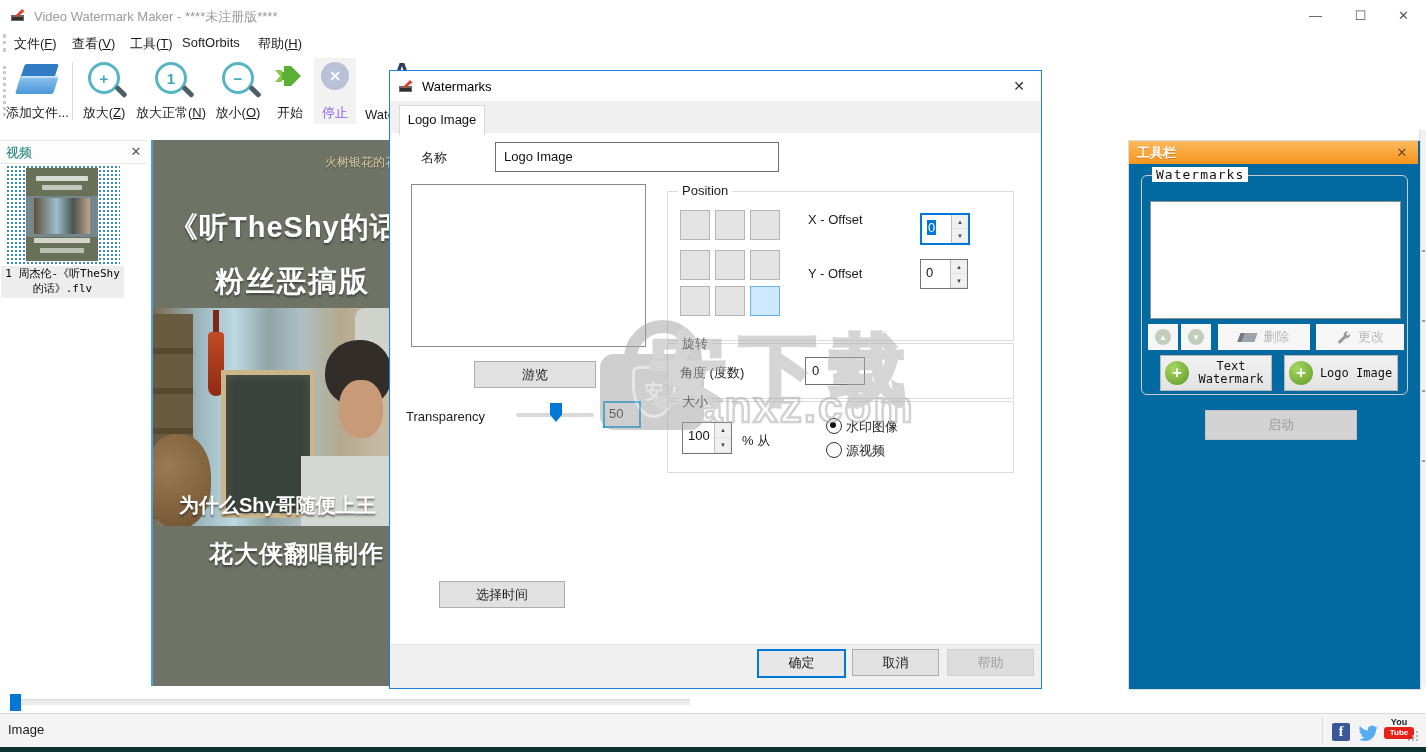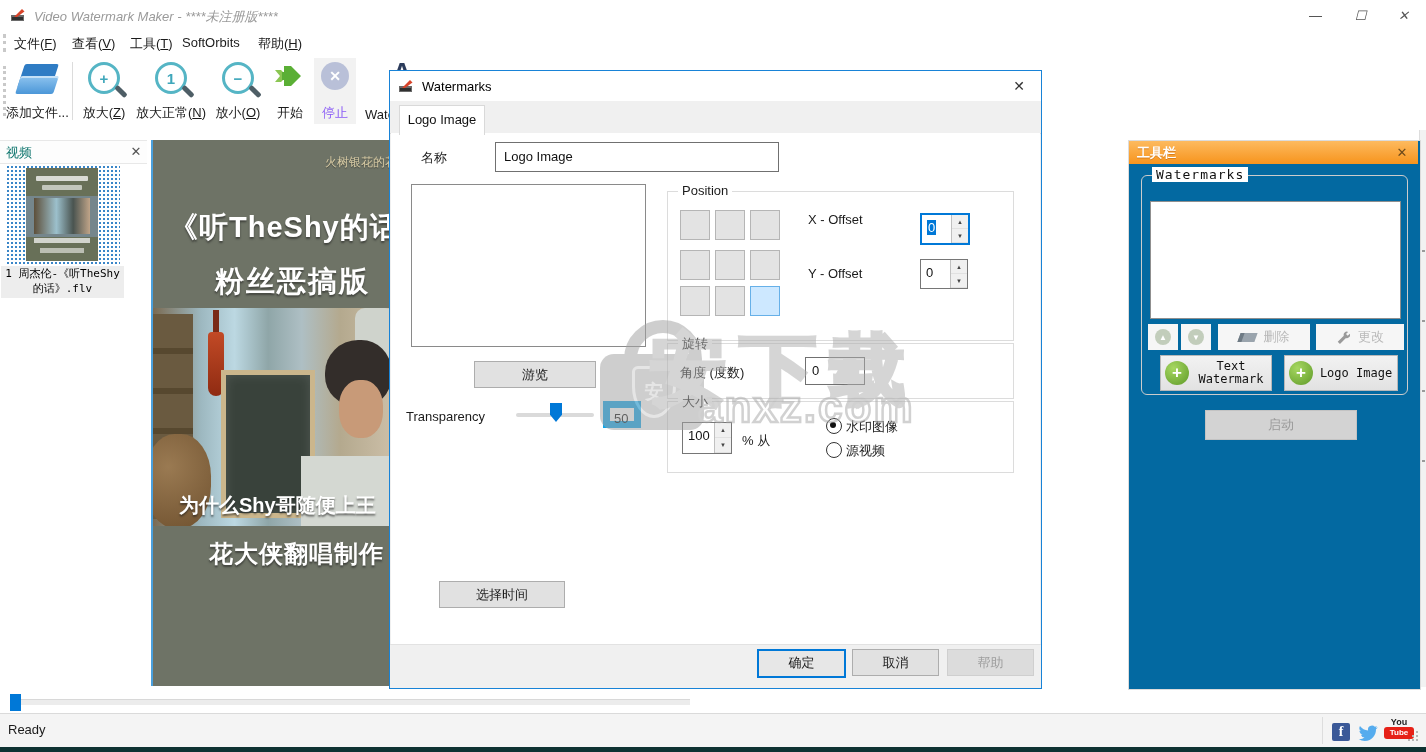--- a/index.html
+++ b/index.html
@@ -5,21 +5,21 @@
   html,body{margin:0;padding:0;}
   body{width:1426px;height:752px;position:relative;overflow:hidden;background:#fff;
        font-family:"Liberation Sans",sans-serif;font-size:13px;color:#111;}
   .abs{position:absolute;}
   .mono{font-family:"DejaVu Sans Mono",monospace;}
   .nowrap{white-space:nowrap;}
   .ctr{display:flex;align-items:center;justify-content:center;}
   u{text-decoration:underline;}
 
   
-  .titlebar{left:0;top:0;width:1426px;height:30px;background:#fff;font-style:italic;}
+  .titlebar{left:0;top:0;width:1426px;height:30px;background:#fff;}
   .title-text{left:34px;top:8px;color:#9a9a9a;}
   .winbtn{top:0;width:45px;height:30px;color:#555;font-size:13px;}
 
   
   .menubar{left:0;top:30px;width:1426px;height:26px;background:#fff;}
   .gripper{border-left:3px dotted #c9c9c9;width:0;}
   .menu-item{top:5px;color:#1b1b1b;}
 
   
   .toolbar{left:0;top:56px;width:1426px;height:76px;background:#fff;}
@@ -349,21 +349,21 @@
     <i class="radio on" style="left:158px;top:16px"></i>
     <span class="rlabel" style="left:178px;top:16px">水印图像</span>
     <i class="radio" style="left:158px;top:40px"></i>
     <span class="rlabel" style="left:178px;top:40px">源视频</span>
   </div>
 
   <div class="abs btn" style="left:84px;top:290px;width:120px;height:25px;line-height:25px">游览</div>
   <span class="abs fld-label" style="left:16px;top:338px">Transparency</span>
   <div class="abs slider-track" style="left:126px;top:342px;width:78px;height:4px"></div>
   <div class="abs slider-handle" style="left:160px;top:332px;width:12px;height:19px"></div>
-  <div class="abs" style="left:213px;top:330px;width:38px;height:27px;border:7px solid #0ea5e9;padding:3px 0 0 4px;box-sizing:border-box">50</div>
+  <div class="abs" style="left:213px;top:330px;width:38px;height:27px;border:2px solid #0ea5e9;padding:3px 0 0 4px;box-sizing:border-box">50</div>
 
   <div class="abs btn" style="left:49px;top:510px;width:124px;height:25px;line-height:25px">选择时间</div>
 
   <div class="abs dlg-bottom"></div>
   <div class="abs btn def" style="left:367px;top:578px;width:85px;height:25px;line-height:23px">确定</div>
   <div class="abs btn" style="left:462px;top:578px;width:85px;height:25px;line-height:25px">取消</div>
   <div class="abs btn dis" style="left:557px;top:578px;width:85px;height:25px;line-height:25px">帮助</div>
 </div>
 
 <div class="abs rpanel">
@@ -414,21 +414,21 @@
     <i style="top:330px"></i>
 </div>
 
 <div class="abs timeline">
   <div class="abs tl-handle"></div>
   <div class="abs tl-track"></div>
   <span class="abs tl-time mono">00:00:00 /</span>
 </div>
 
 <div class="abs statusbar">
-  <span class="abs st-text">Ready</span>
+  <span class="abs st-text">Image</span>
   <i class="abs st-sep"></i>
   <div class="abs fb ctr">f</div>
   <svg class="abs" style="left:1357px;top:10px" width="21" height="18" viewBox="0 0 24 20">
     <path fill="#55acee" d="M23 2.1c-.8.4-1.7.7-2.6.8A4.5 4.5 0 0 0 12.7 7 12.8 12.8 0 0 1 3.4 1.9a4.5 4.5 0 0 0 1.4 6 4.4 4.4 0 0 1-2-.5v.1c0 2.1 1.5 3.9 3.6 4.4-.7.2-1.4.2-2 .1a4.5 4.5 0 0 0 4.2 3.1A9 9 0 0 1 2 17 12.7 12.7 0 0 0 8.9 19c8.3 0 12.8-6.9 12.8-12.8v-.6c.9-.6 1.6-1.4 2.2-2.3-.8.4-1.6.6-2.5.8z"></path>
   </svg>
   <div class="abs yt">
     <div class="you">You</div>
     <div class="tube">Tube</div>
   </div>
   <div class="abs grip">

